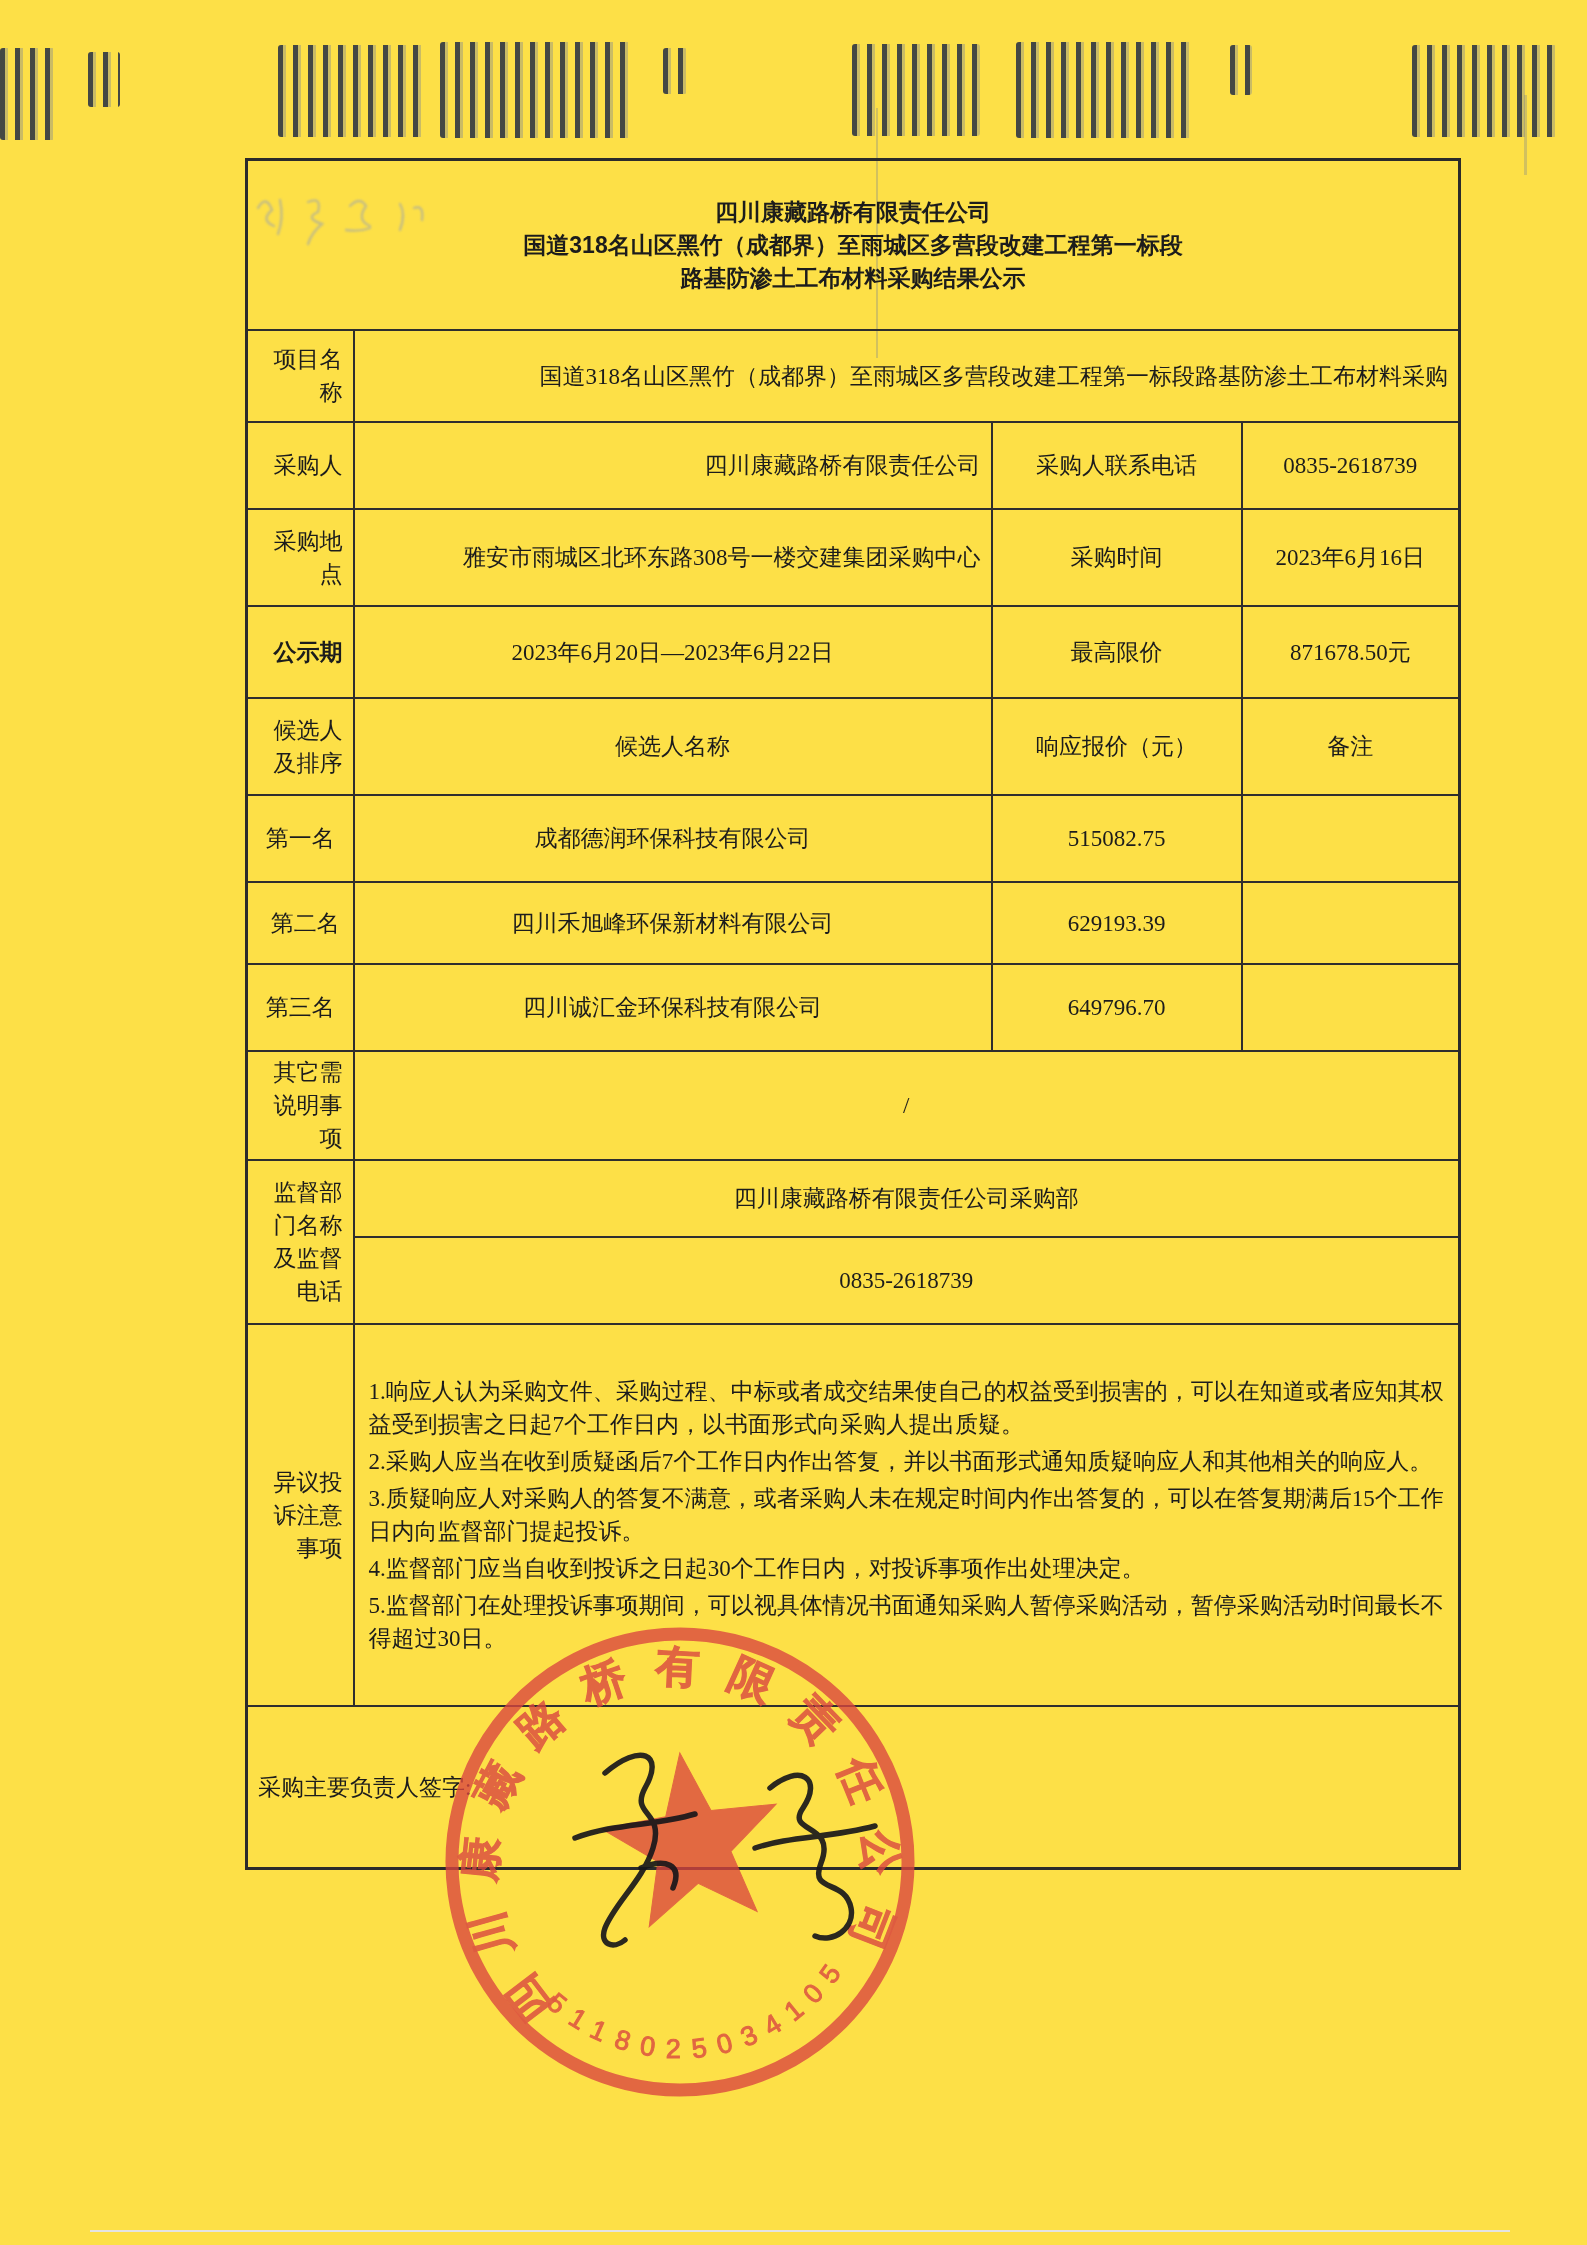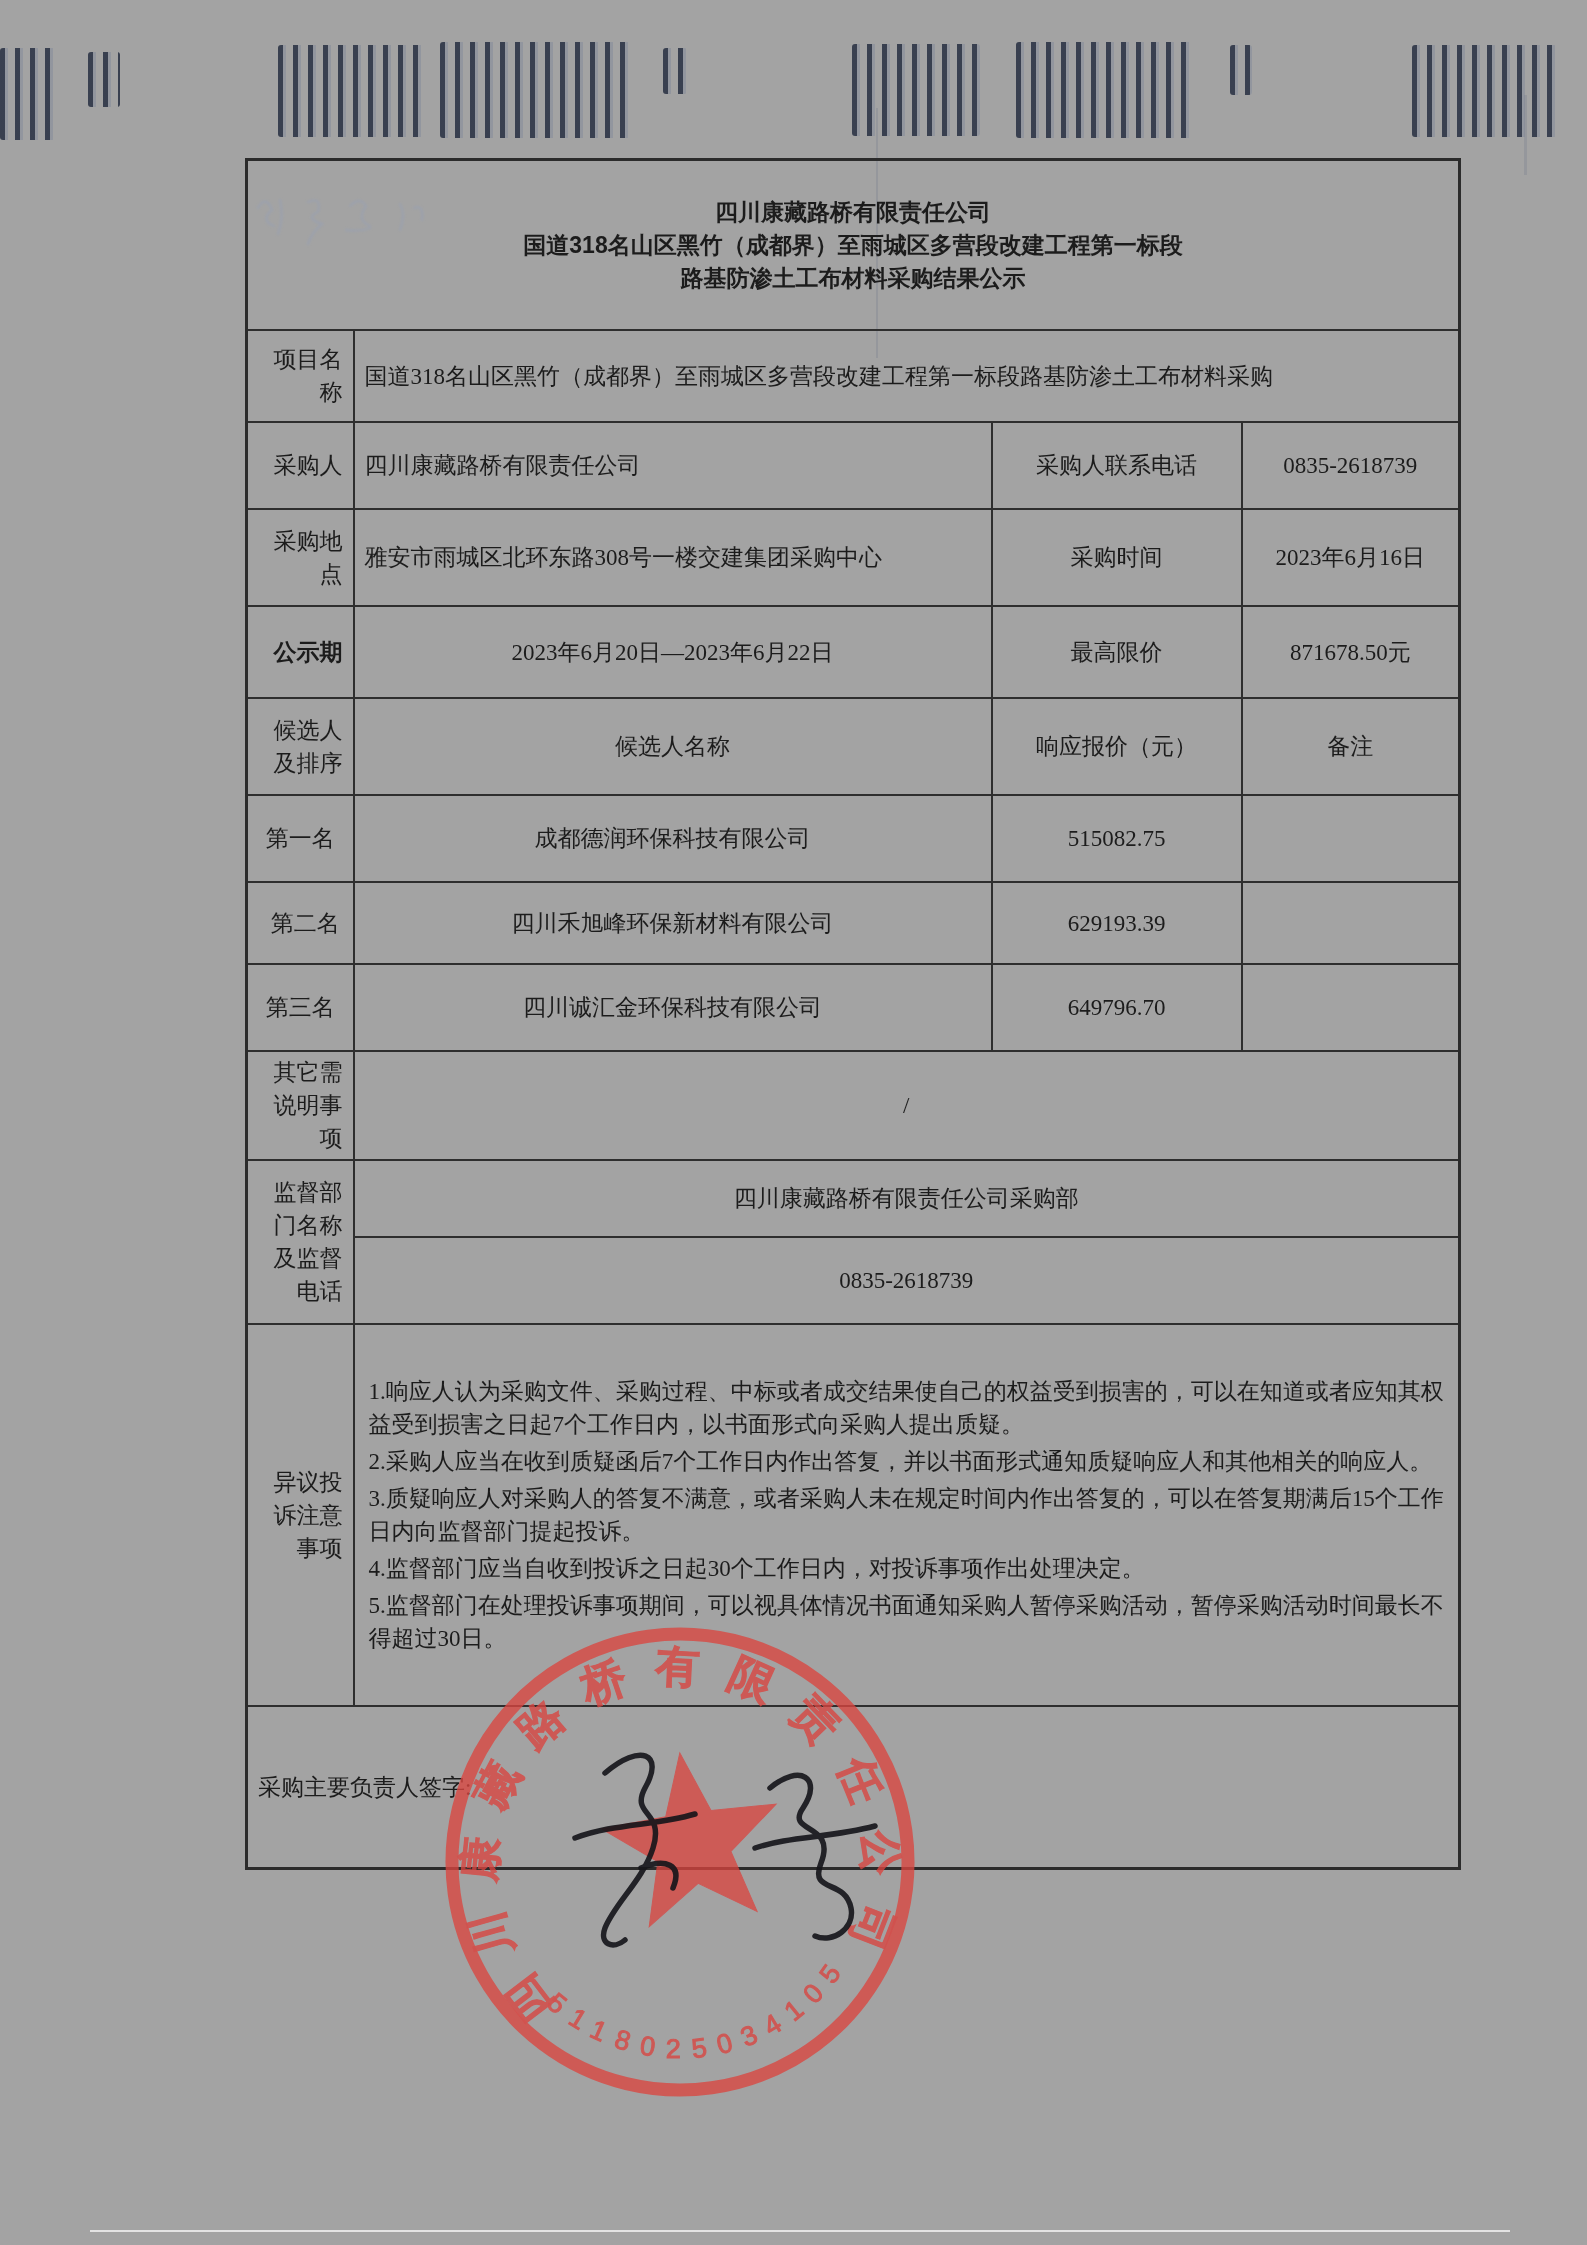--- a/index.html
+++ b/index.html
@@ -1,17 +1,17 @@
 <!DOCTYPE html>
 <html><head>
 <meta charset="utf-8">
 <style>
   html,body{margin:0;padding:0;background:#ffffff;}
   .page{
-    position:relative;width:1587px;height:2245px;background:#a3a3a3;
+    position:relative;width:1587px;height:2245px;background:#fde047;
     overflow:hidden;font-family:"Liberation Serif",serif;color:#1c1c1c;
   }
   
   .noise{
     position:absolute;
     background:repeating-linear-gradient(90deg,
       rgba(42,50,68,.88) 0 5px,
       rgba(118,128,150,.38) 5px 8px,
       rgba(255,255,255,0) 8px 15px);
     filter:blur(.7px);
@@ -31,21 +31,21 @@
     overflow:hidden;
   }
   .doc-table{border:3px solid #2b2b2b;}
   .title-cell{
     font-family:"Liberation Sans",sans-serif;font-weight:bold;
     font-size:34px;line-height:48px;text-align:center;
     padding:26px 10px 14px 10px;
   }
   .lbl{text-align:right;padding:4px 8px;}
   .c{text-align:center;}
-  .l{text-align:left;}
+  .l{text-align:right;}
   .dispute-cell{padding:12px 16px;vertical-align:middle;}
   .dispute-cell .di{margin:4px;text-align:left;}
   .sig-cell{font-size:24px;padding-left:22px;}
   
   .stamp{
     position:absolute;left:430px;top:1612px;width:500px;height:500px;
     transform:rotate(-8deg);opacity:.85;pointer-events:none;
   }
   .sig-svg{position:absolute;left:545px;top:1718px;width:400px;height:270px;pointer-events:none;}
   .smudge{position:absolute;left:250px;top:178px;width:230px;height:80px;opacity:.55;filter:blur(.8px);pointer-events:none;}

